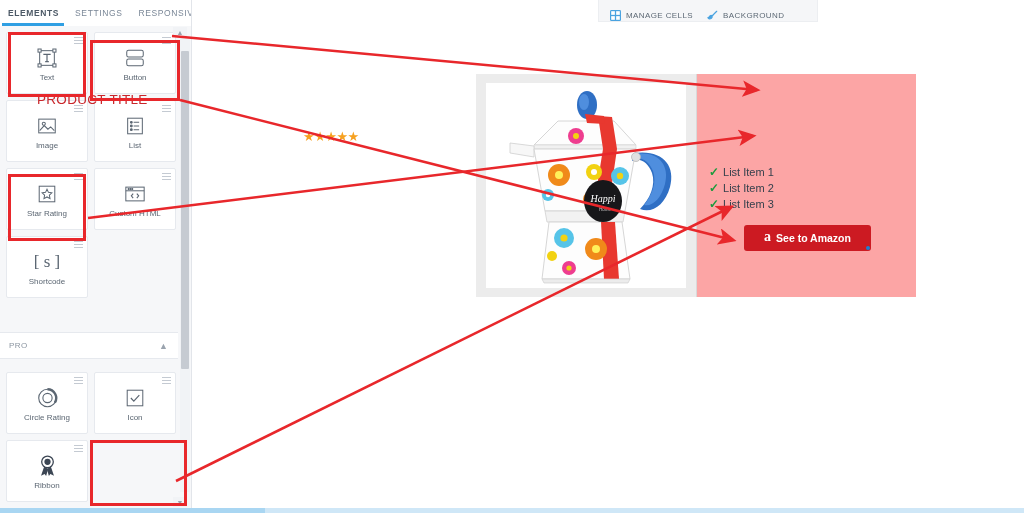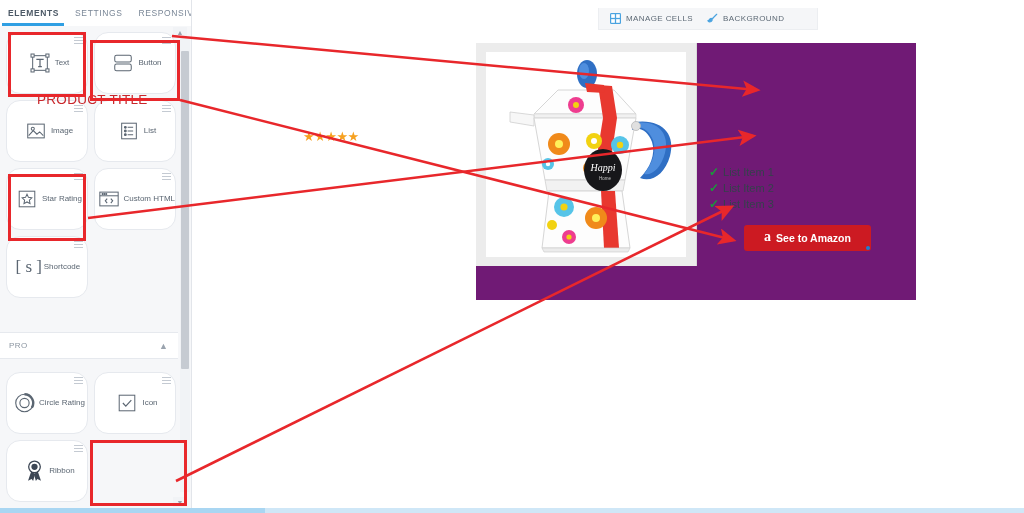--- a/index.html
+++ b/index.html
@@ -66,22 +66,22 @@
 
   .grid {
     position: absolute; left: 6px; width: 170px;
     display: flex; flex-wrap: wrap; gap: 6px;
   }
   .el-card {
     position: relative;
     width: 82px; height: 62px;
     background: #ffffff;
     border: 1px solid #e6e9ee;
-    border-radius: 14px;
-    display: flex; flex-direction: row;
+    border-radius: 2px;
+    display: flex; flex-direction: column;
     align-items: center; justify-content: center;
     cursor: pointer;
   }
   .el-icon {
     width: 30px; height: 28px;
     display: flex; align-items: center; justify-content: center;
     color: #5b6672; margin-bottom: 1px;
   }
   .el-label {
     font-size: 8px; color: #5b6672; line-height: 10px;
@@ -112,30 +112,30 @@
   }
   #bottom-strip2 {
     position: absolute; left: 0; bottom: 0; width: 265px; height: 5px;
     background: #a9d6f2;
   }
 
   
   #toolbar {
     position: absolute; left: 598px; top: 0; width: 220px; height: 22px;
     background: #f5f6f8; border: 1px solid #eceef1; border-top: none;
-    display: flex; align-items: center; gap: 14px; padding-left: 11px; margin-top: 8px;
+    display: flex; align-items: flex-end; gap: 14px; padding-left: 11px;
   }
   .tb-item { display: flex; align-items: center; gap: 5px; cursor: pointer; }
   .tb-item span.lbl { font-size: 8px; color: #5d6975; letter-spacing: .4px; white-space: nowrap; }
   .tb-ic { width: 11px; height: 11px; color: #4aa3e0; display:flex; align-items:center; justify-content:center;}
 
   
   #product-box {
-    position: absolute; left: 476px; top: 43px; width: 440px; height: 257px;
-    background: #701a75;
+    position: absolute; left: 476px; top: 74px; width: 440px; height: 223px;
+    background: #fca5a5;
     display: flex;
   }
   #product-image-cell {
     width: 220px; height: 223px;
     display: flex; align-items: center; justify-content: center;
     background: #ececec;
     position: relative;
   }
   #product-image-inner {
     width: 200px; height: 205px; background: #ffffff;

